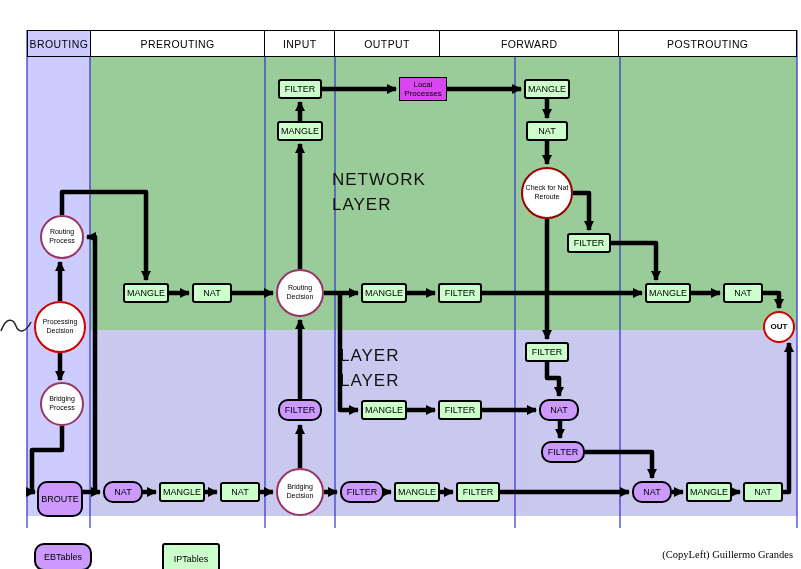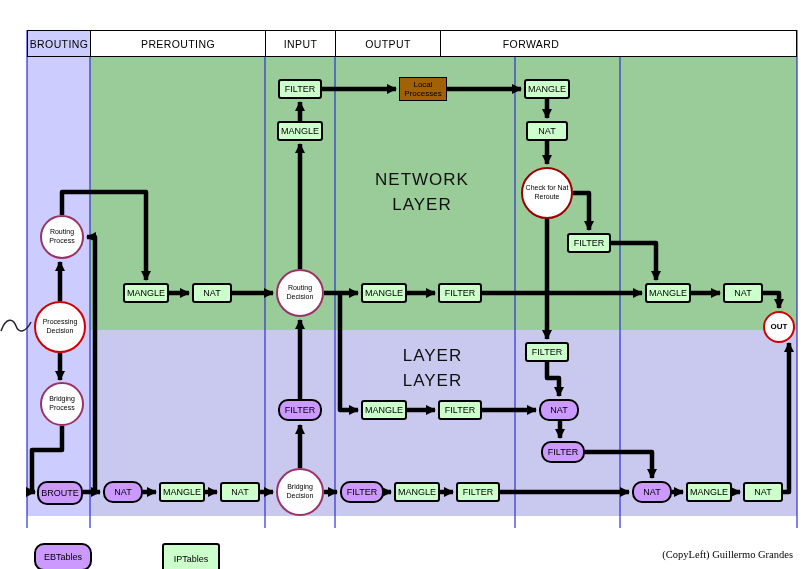--- a/index.html
+++ b/index.html
@@ -18,31 +18,31 @@
   .hcell { border-right:1px solid #000; box-sizing:border-box; height:100%;
            display:flex; align-items:center; justify-content:center;
            font-size:10.5px; letter-spacing:0.4px; background:#fff; }
   .hcell:last-child { border-right:none; }
   .hcell.brouting { background:#ccccff; }
 
   .box { position:absolute; display:flex; align-items:center; justify-content:center;
          font-size:9px; border:2px solid #000; box-sizing:border-box; z-index:2;
          background:#ccffcc; border-radius:3px; white-space:nowrap; }
   .box.eb { background:#cc99ff; border-radius:10px; }
-  .box.plain { background:#a16207; border:1px solid #000; border-radius:0;
+  .box.plain { background:#d946ef; border:1px solid #000; border-radius:0;
                flex-direction:column; font-size:8px; line-height:1.15; }
 
   .circle { position:absolute; border-radius:50%; background:#fff; border:2px solid #993366;
             display:flex; flex-direction:column; align-items:center; justify-content:center;
             text-align:left; font-size:7px; line-height:1.25; box-sizing:border-box; z-index:2; }
   .circle.red { border-color:#d00000; }
   .circle.darkred { border-color:#990000; }
   .circle.out { font-size:8px; font-weight:bold; }
 
-  .layer-label { position:absolute; text-align:center; font-size:17px; letter-spacing:1px;
+  .layer-label { position:absolute; text-align:left; font-size:17px; letter-spacing:1px;
                  z-index:2; color:#101010; }
   .layer-label span { display:block; line-height:1.45; }
 
   .credit { position:absolute; right:8px; top:549px; font-size:10.5px; z-index:2;font-family:Liberation Serif, serif; }
 </style>
 </head>
 <body>
 
 <div class="stage">
 
@@ -120,20 +120,21 @@
       <path d="M 783,492 L 789,492 L 789,343"></path>
     </g>
   </svg>
 
   <div class="header">
     <div class="hcell brouting" style="width:63px">BROUTING</div>
     <div class="hcell" style="width:175px">PREROUTING</div>
     <div class="hcell" style="width:70px">INPUT</div>
     <div class="hcell" style="width:105px">OUTPUT</div>
     <div class="hcell" style="width:180px">FORWARD</div>
+    <div class="hcell" style="width:177px">POSTROUTING</div>
   </div>
 
   <div class="layer-label" style="left:332px; top:168px; width:180px">
     <span>NETWORK</span>
     <span>LAYER</span>
   </div>
   <div class="layer-label" style="left:340px; top:344px; width:185px">
     <span>LAYER</span>
     <span>LAYER</span>
   </div>
@@ -182,21 +183,21 @@
   </div>
   <div class="circle red" style="left:34px; top:301px; width:52px; height:52px">
     <span>Processing</span>
     <span>Decision</span>
   </div>
   <div class="circle" style="left:40px; top:382px; width:44px; height:44px">
     <span>Bridging</span>
     <span>Process</span>
   </div>
 
-  <div class="box eb" style="left:37px;  top:481px; width:46px; height:24px">BROUTE</div>
+  <div class="box eb" style="left:37px;  top:481px; width:46px; height:36px">BROUTE</div>
   <div class="box eb" style="left:103px; top:481px; width:40px; height:22px">NAT</div>
   <div class="box" style="left:159px; top:482px; width:46px; height:20px">MANGLE</div>
   <div class="box" style="left:220px; top:482px; width:40px; height:20px">NAT</div>
 
   <div class="circle" style="left:276px; top:468px; width:48px; height:48px">
     <span>Bridging</span>
     <span>Decision</span>
   </div>
 
   <div class="box eb" style="left:340px; top:481px; width:44px; height:22px">FILTER</div>

